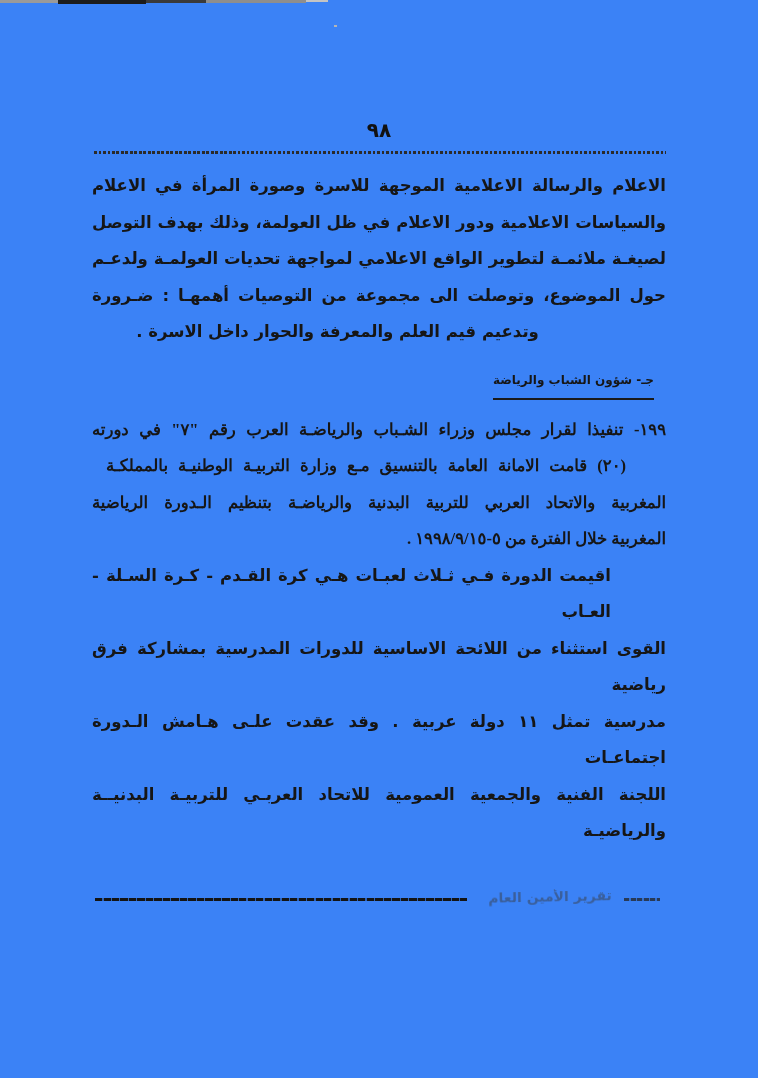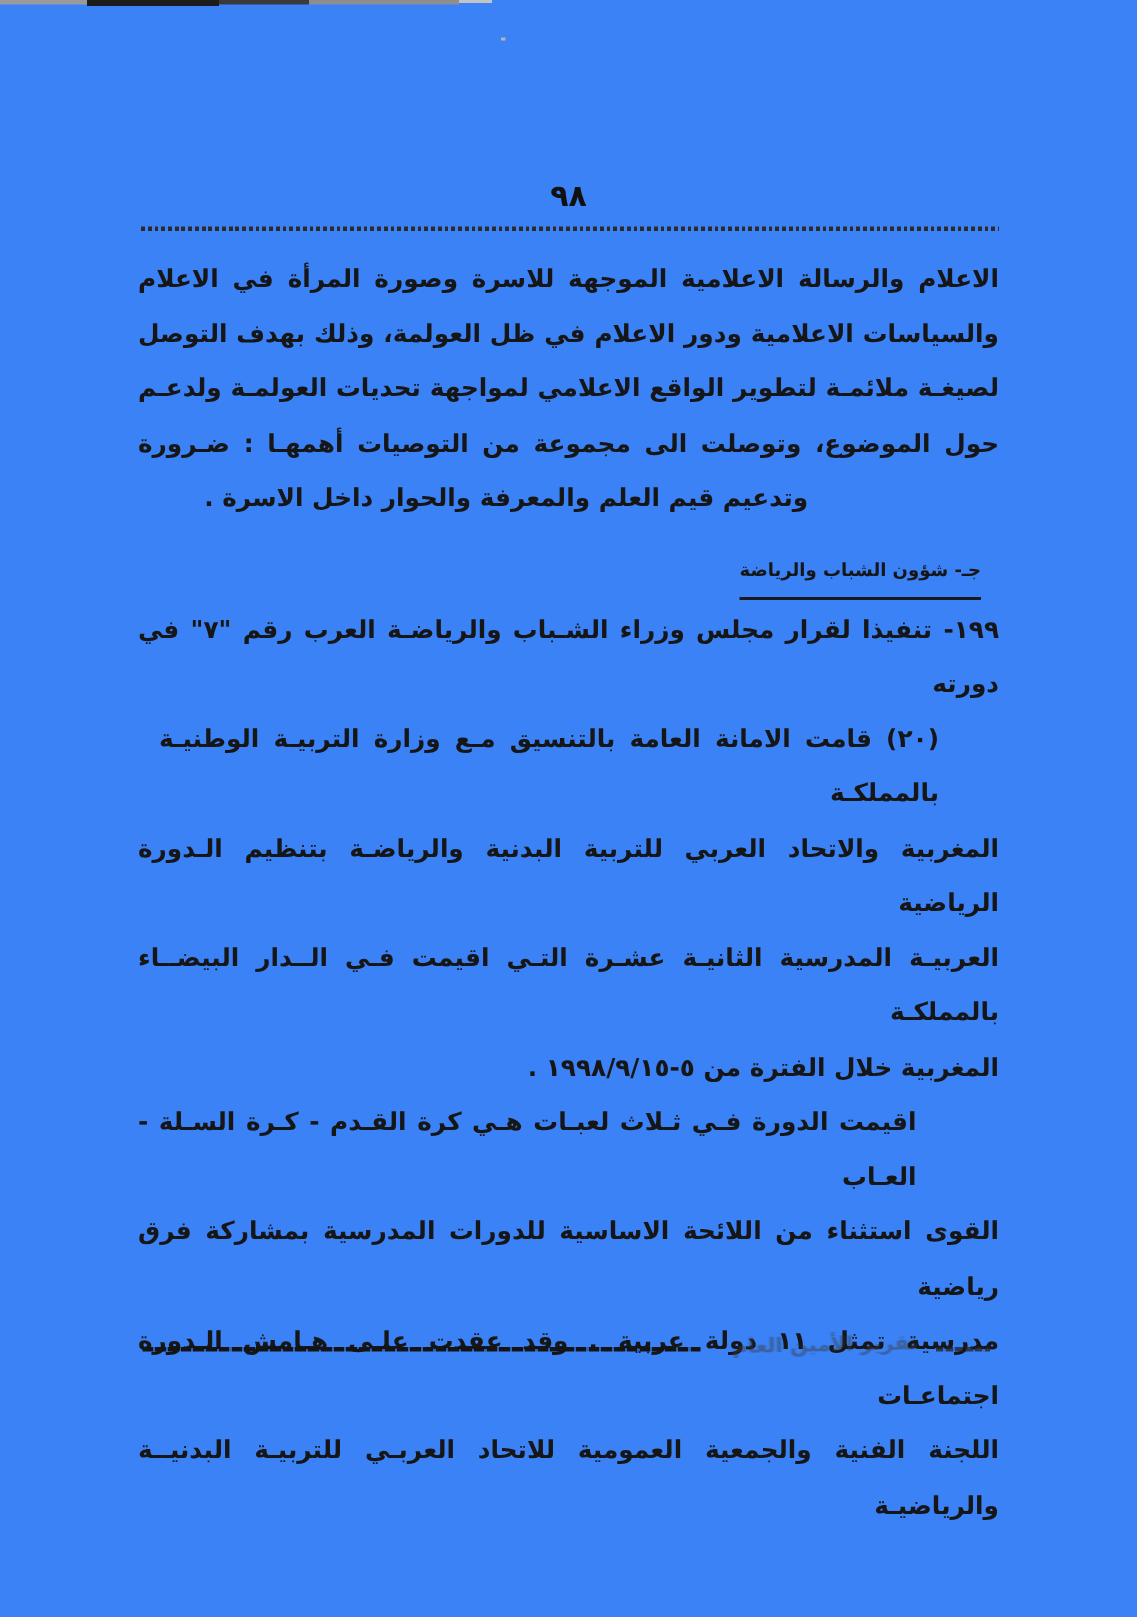--- a/index.html
+++ b/index.html
@@ -43,21 +43,21 @@
   .indA{padding-right:40px;padding-left:14px;}
 
   .heading{
     margin:14px 12px 2px 0;
     text-align:right;font-size:12px;font-weight:bold;line-height:30px;
   }
   .heading .u{
     display:inline-block;border-bottom:2px solid #1a1a1a;padding-bottom:3px;
   }
   .para{margin:0;}
-  #p2{margin-top:2px;}
+  #p2{margin-top:12px;font-family:Liberation Serif, serif;}
   #p3{margin-top:0px;}
 
   .footer{position:absolute;top:888px;left:0;right:0;height:26px;}
   .footer-line-long{
     position:absolute;left:95px;top:10px;width:372px;height:3px;
     background:repeating-linear-gradient(90deg,#141414 0 7px,rgba(0,0,0,.25) 7px 8.5px);
   }
   .footer-stamp{
     position:absolute;left:478px;top:1px;width:144px;
     direction:rtl;text-align:center;
@@ -97,21 +97,20 @@
     </div>
 
     <div class="heading">
       <span class="u">جـ- شؤون الشباب والرياضة</span>
     </div>
 
     <div class="para" id="p2">
       <div class="line j">١٩٩- تنفيذا لقرار  مجلس وزراء الشـباب والرياضـة العرب رقم "٧" في دورته</div>
       <div class="line j indA">(٢٠)  قامت الامانة العامة بالتنسيق مـع وزارة التربيـة الوطنيـة بالمملكـة</div>
       <div class="line j">المغربية والاتحاد العربي للتربية البدنية  والرياضـة بتنظيم الـدورة الرياضية</div>
-      <div class="line j">العربيـة المدرسية الثانيـة عشـرة التـي اقيمت فـي الــدار البيضــاء بالمملكـة</div>
       <div class="line r">المغربية خلال الفترة من ٥-١٩٩٨/٩/١٥ .</div>
     </div>
 
     <div class="para" id="p3">
       <div class="line j ind55">اقيمت الدورة  فـي ثـلاث لعبـات هـي كرة القـدم - كـرة السـلة - العـاب</div>
       <div class="line j">القوى استثناء من اللائحة الاساسية للدورات المدرسية بمشاركة فرق رياضية</div>
       <div class="line j">مدرسية تمثل ١١ دولة عربية . وقد  عقدت علـى هـامش الـدورة اجتماعـات</div>
       <div class="line j">اللجنة الفنية والجمعية العمومية للاتحاد  العربـي للتربيـة البدنيــة والرياضيـة</div>
 
     </div>

